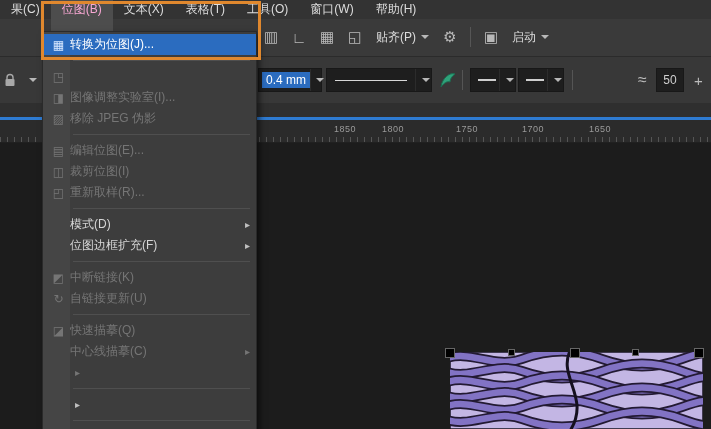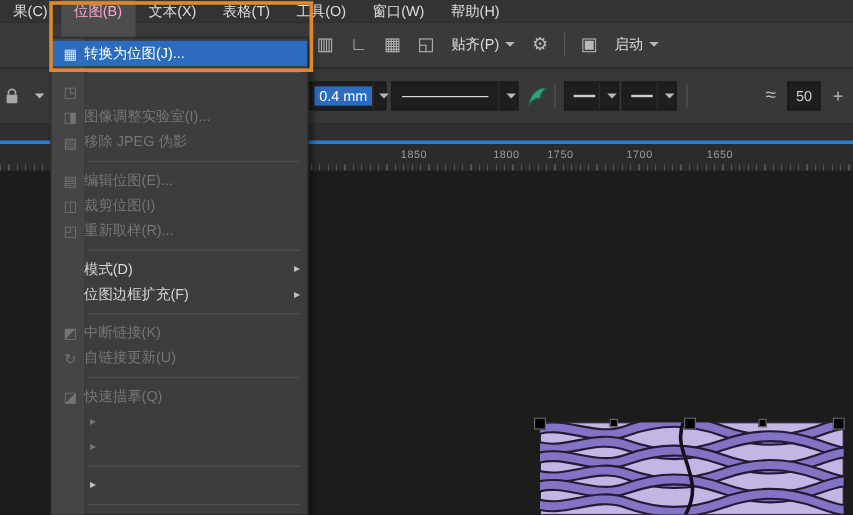--- a/index.html
+++ b/index.html
@@ -168,21 +168,21 @@
     <div class="pb-abs pb-glyph" style="left:694px;font-size:15px">+</div>
   </div>
 
   <div class="substrip"></div>
   <div class="blueline"></div>
 
   <div class="ruler">
     <div class="ruler-ticks"></div>
     <div>
         <span class="tick-label" style="left: 334px;">1850</span>
-        <span class="tick-label" style="left: 411px;">1800</span>
+        <span class="tick-label" style="left: 382px;">1800</span>
         <span class="tick-label" style="left: 456px;">1750</span>
         <span class="tick-label" style="left: 522px;">1700</span>
         <span class="tick-label" style="left: 589px;">1650</span>
       </div>
   </div>
 
   <div class="canvas"></div>
 
   <div class="artwork">
     <svg viewBox="0 0 253 77" preserveAspectRatio="none">
@@ -268,20 +268,21 @@
         <span class="dd-arrow"></span>
       </div>
       <div class="dd-sep"></div>
       <div class="dd-item disabled">
         <span class="dd-icon">◪</span>
         <span class="dd-label">快速描摹(Q)</span>
         <span class="dd-arrow"></span>
       </div>
       <div class="dd-item disabled">
         <span class="dd-icon"></span>
+        <span class="dd-label">中心线描摹(C)</span>
         <span class="dd-arrow">▸</span>
       </div>
       <div class="dd-item disabled">
         <span class="dd-icon"></span>
         <span class="dd-arrow">▸</span>
       </div>
       <div class="dd-sep"></div>
       <div class="dd-item normal">
         <span class="dd-icon"></span>
         <span class="dd-arrow">▸</span>

